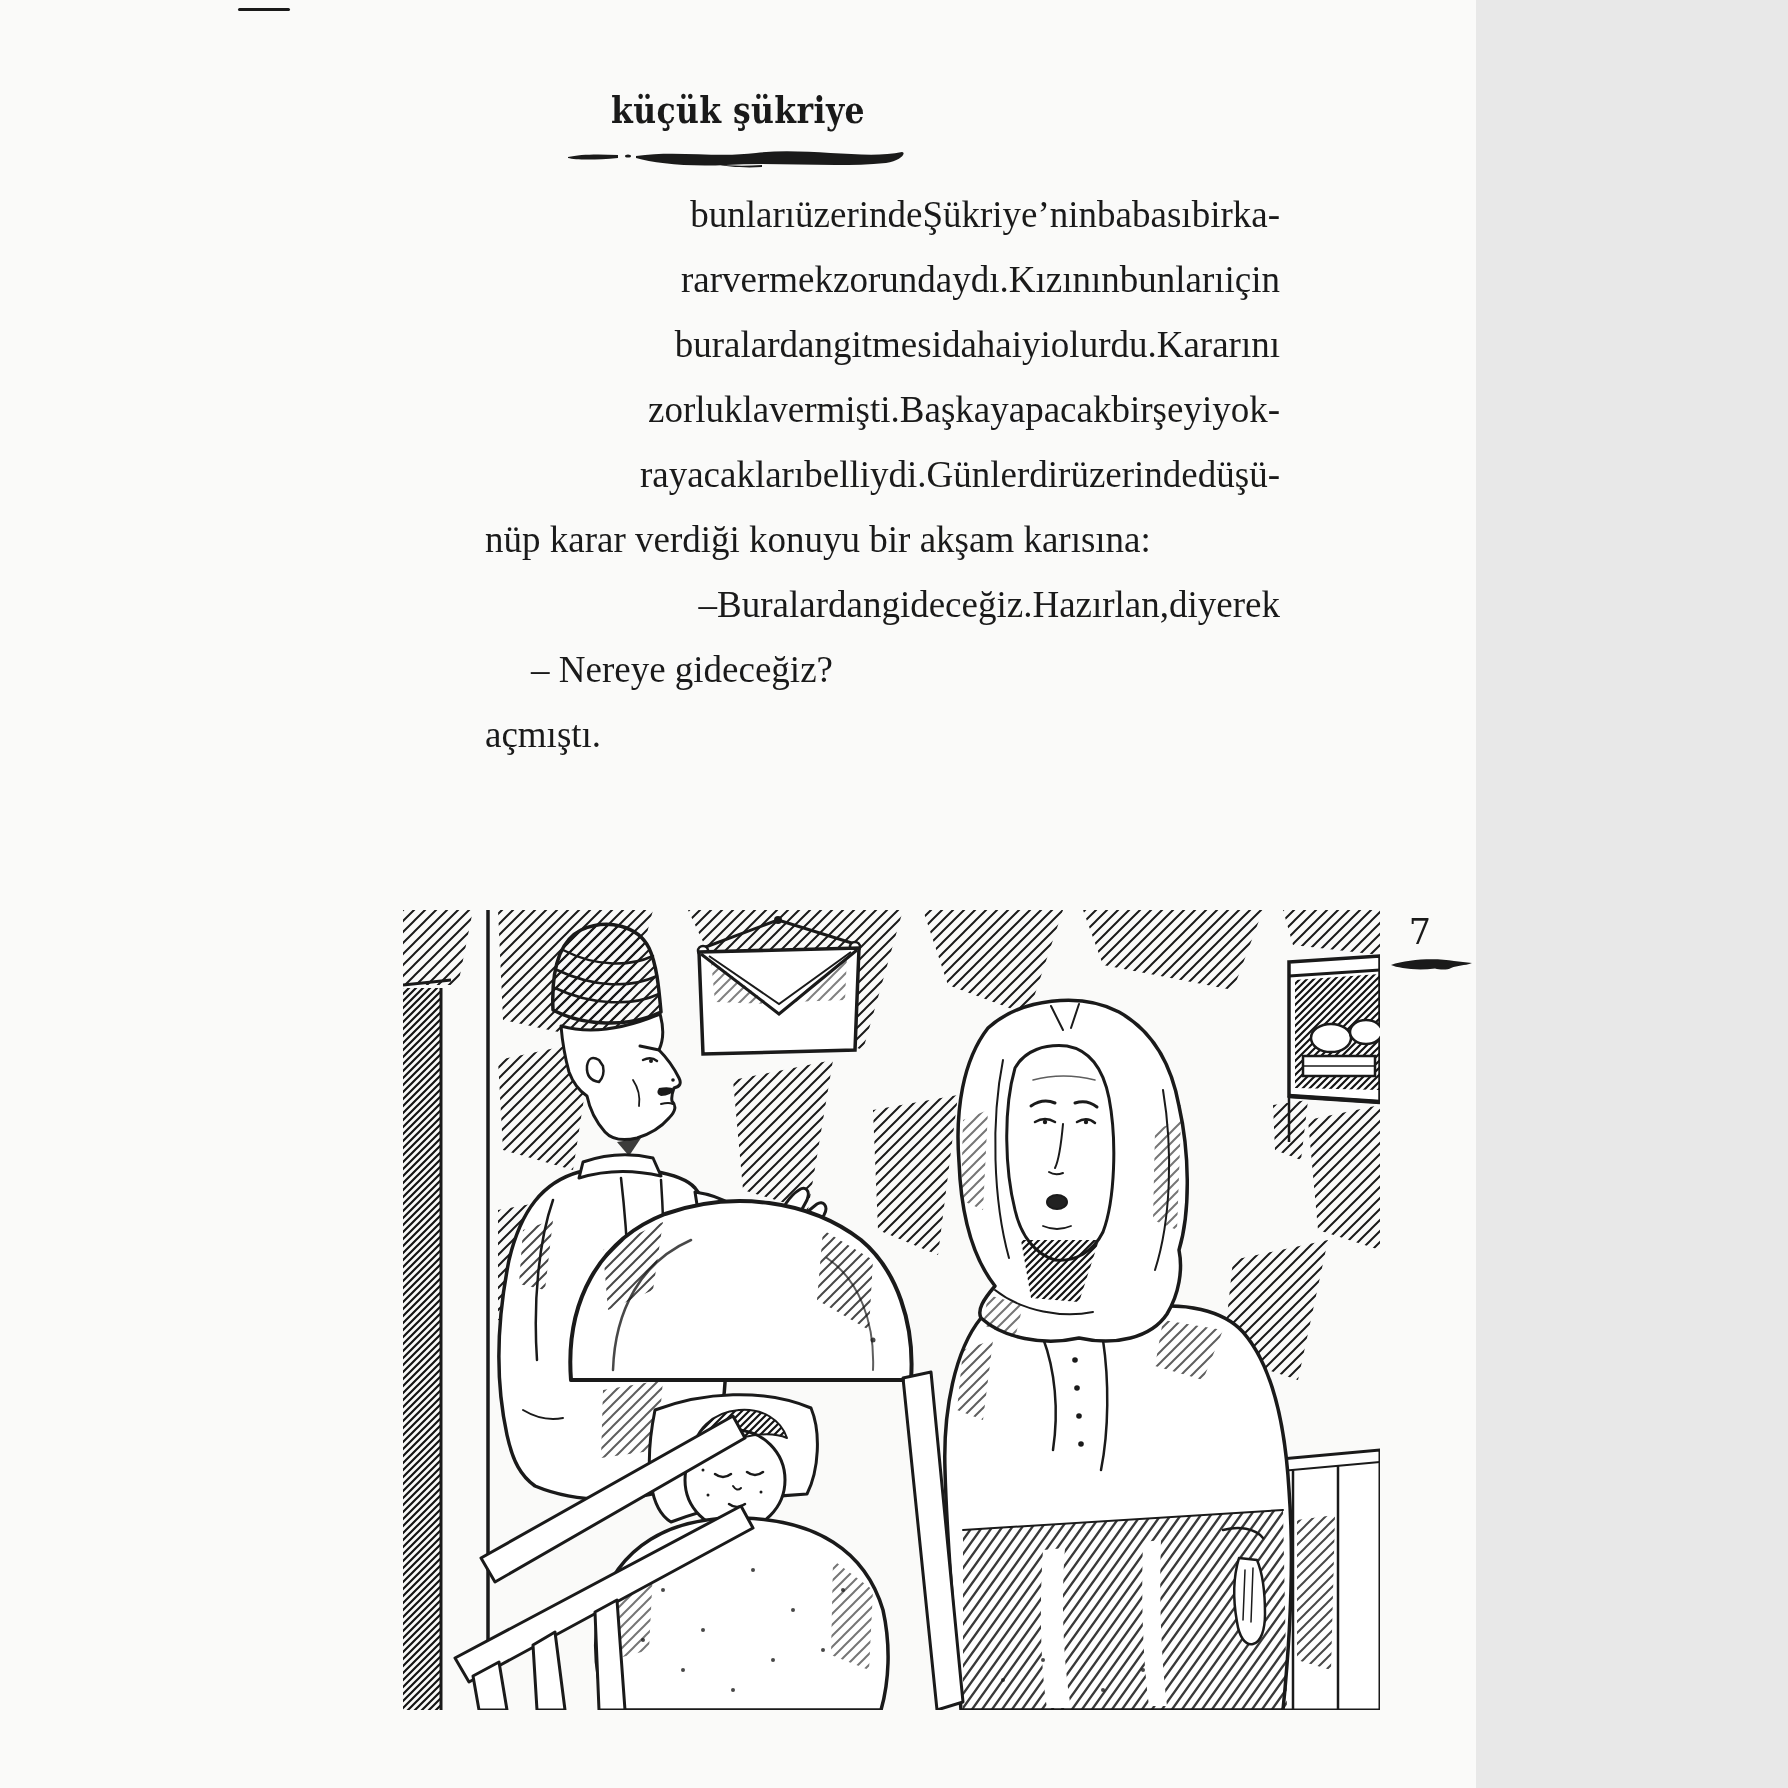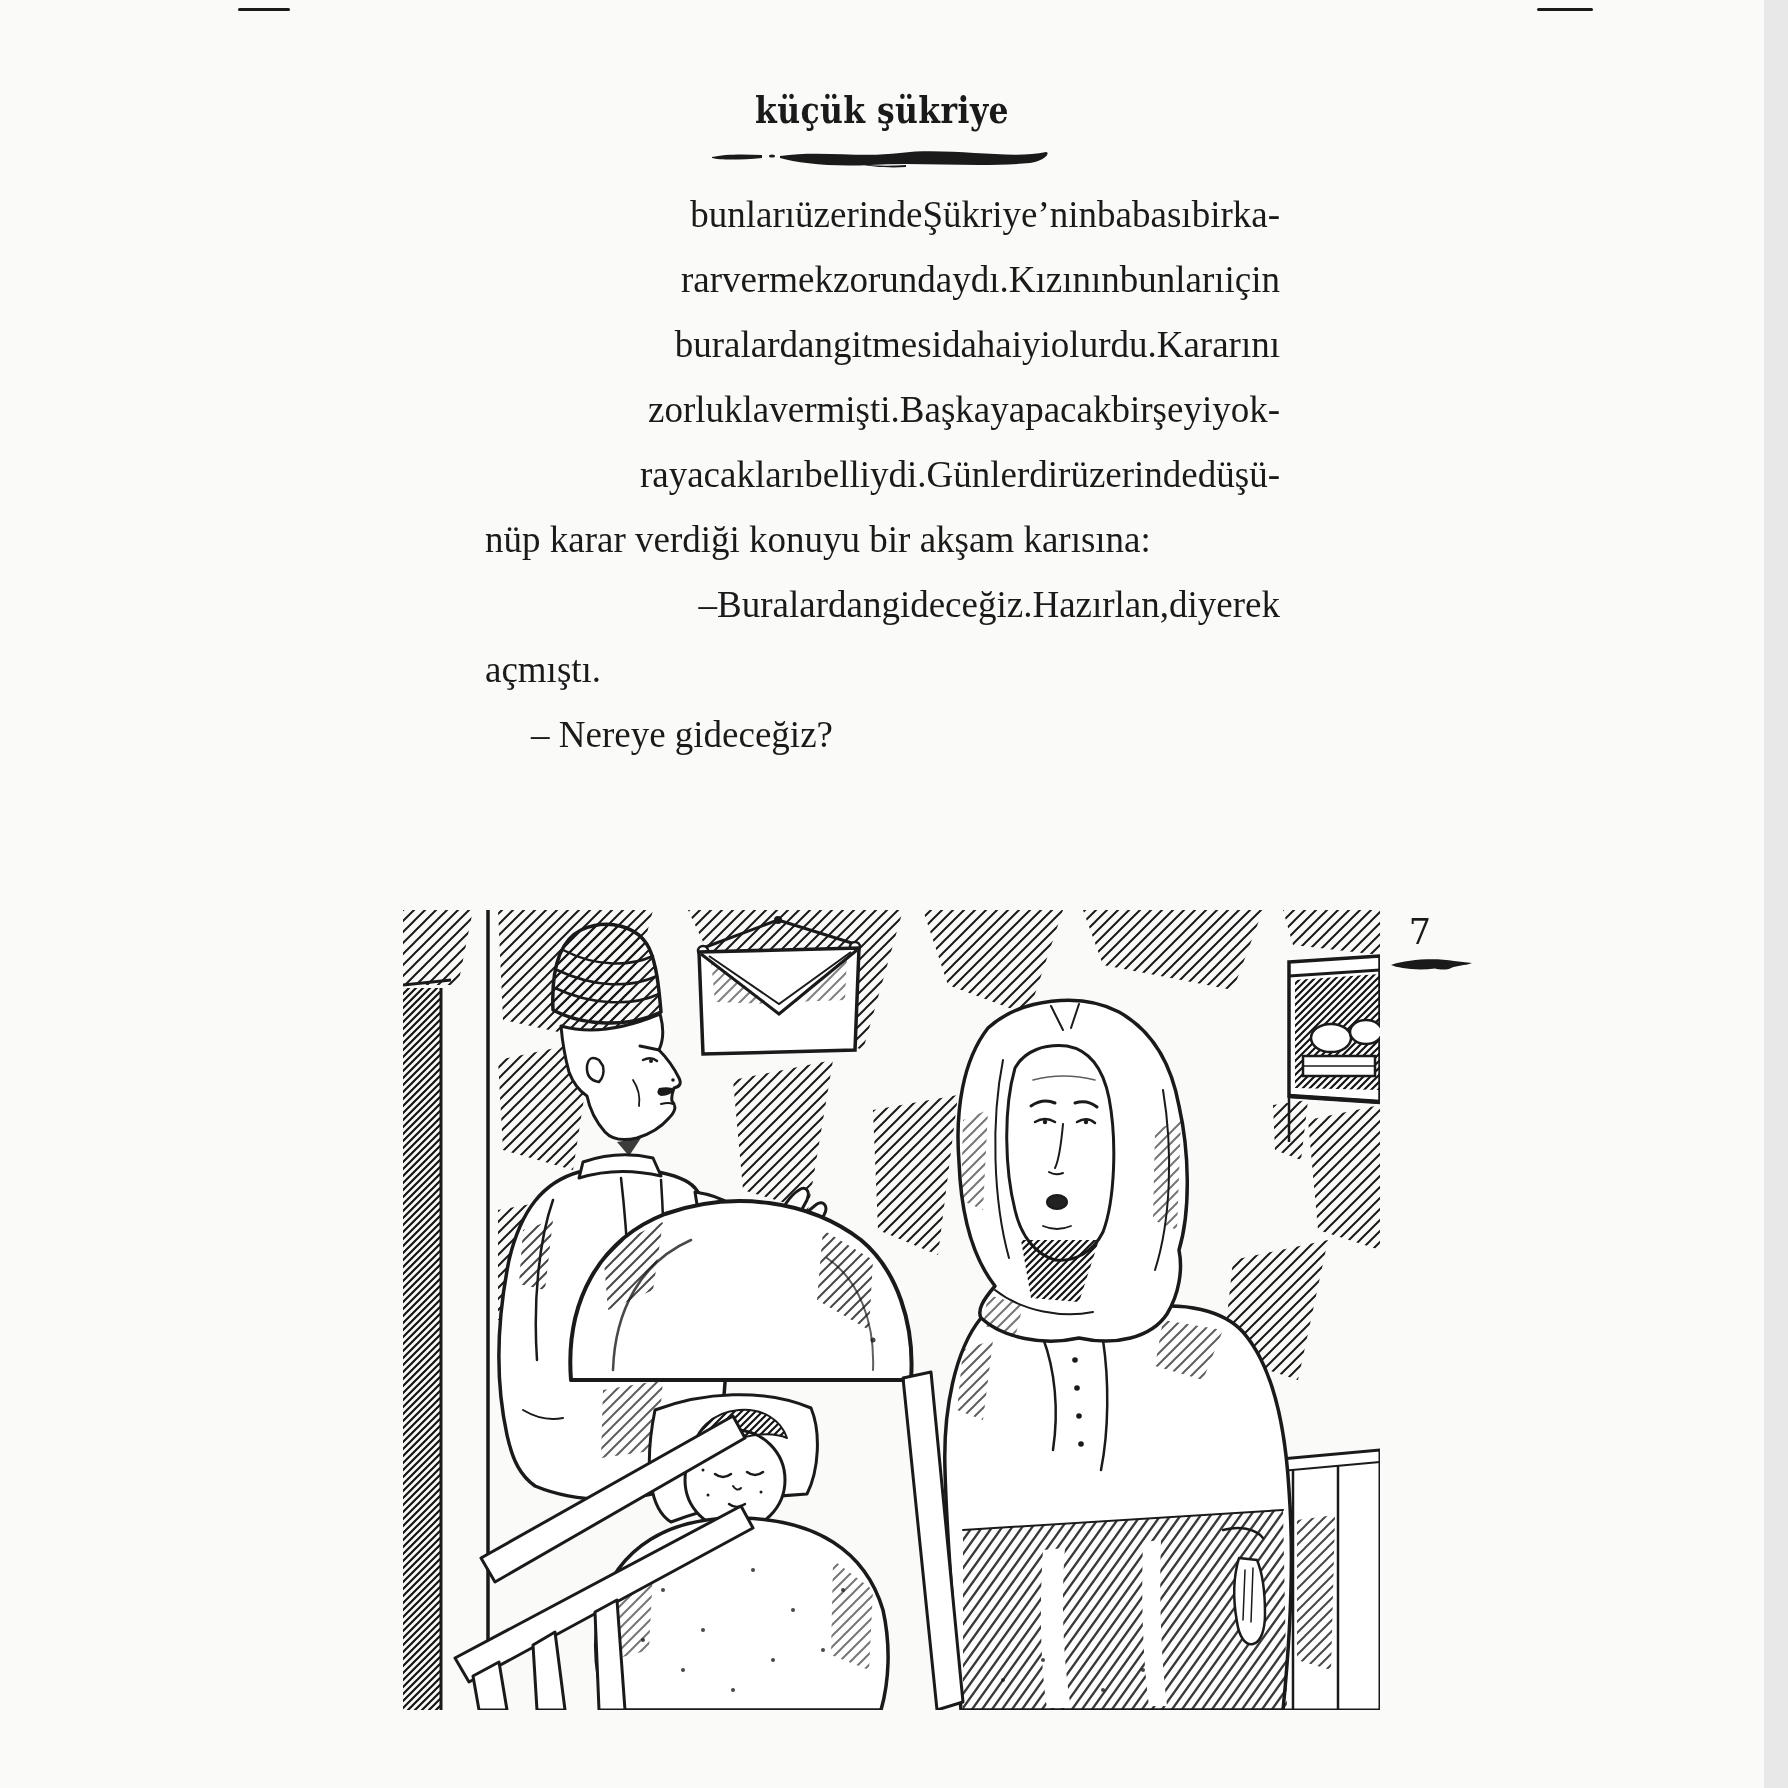--- a/index.html
+++ b/index.html
@@ -1,17 +1,17 @@
 <!DOCTYPE html>
 <html style="--paper: #fafaf9; --ink: #1a1a1a;"><head>
 <meta charset="utf-8">
 <style>
   html,body{margin:0;padding:0;background:#e8e8e8;}
   .sheet{
-    position:relative;width:1764px;height:1788px;overflow:hidden;
+    position:relative;width:1476px;height:1788px;overflow:hidden;
     background:var(--paper,#fafaf9);color:var(--ink,#1a1a1a);
     font-family:"Liberation Serif", serif;
   }
   .crop-mark{position:absolute;top:8px;height:3px;background:var(--ink,#1a1a1a);border-radius:2px;}
   .crop-mark.left{left:238px;width:52px;}
   .crop-mark.right{left:1537px;width:56px;}
   .title{
     position:absolute;top:88px;left:0;width:100%;text-align:center;
     font-family:"DejaVu Serif", serif;font-weight:700;font-size:37px;
     letter-spacing:0.5px;transform:scaleX(.85);color:var(--ink,#1a1a1a);
@@ -91,22 +91,22 @@
         <span>düşü-</span>
       </div>
       <div class="line">nüp karar verdiği konuyu bir akşam karısına:</div>
       <div class="line just ind">
         <span>–</span>
         <span>Buralardan</span>
         <span>gideceğiz.</span>
         <span>Hazırlan,</span>
         <span>diyerek</span>
       </div>
+      <div class="line ind">– Nereye gideceğiz?</div>
       <div class="line">açmıştı.</div>
-      <div class="line ind">– Nereye gideceğiz?</div>
     </main>
 
   <div class="folio-num">7</div>
   <svg class="folio-swash" viewBox="0 0 88 20" aria-hidden="true">
     <path fill="currentColor" d="M3,10 C20,4 48,3 66,6 L84,8 C76,11 70,10 63,13 C60,15 52,15 47,13.5 C28,16 10,13 3,10 Z"></path>
   </svg>
 
   <figure class="illustration" role="img" aria-label="Pen-and-ink drawing: a man in a fez gestures while talking to a worried woman in a headscarf; between them an envelope bag hangs on the wall, a shelf niche with dishes is at upper right, and a baby sleeps in a wooden cradle in the foreground.">
     <svg viewBox="0 0 977 800" width="977" height="800" xmlns="http://www.w3.org/2000/svg">
       <defs>

